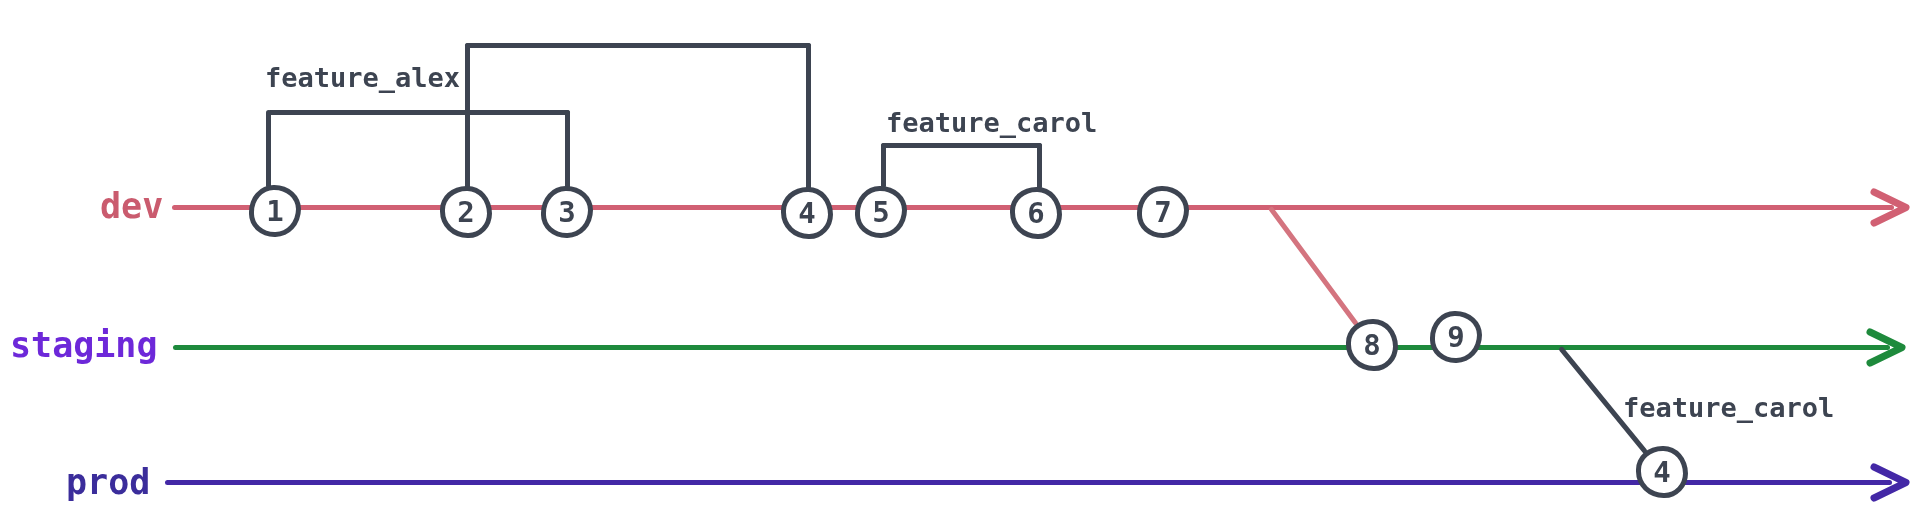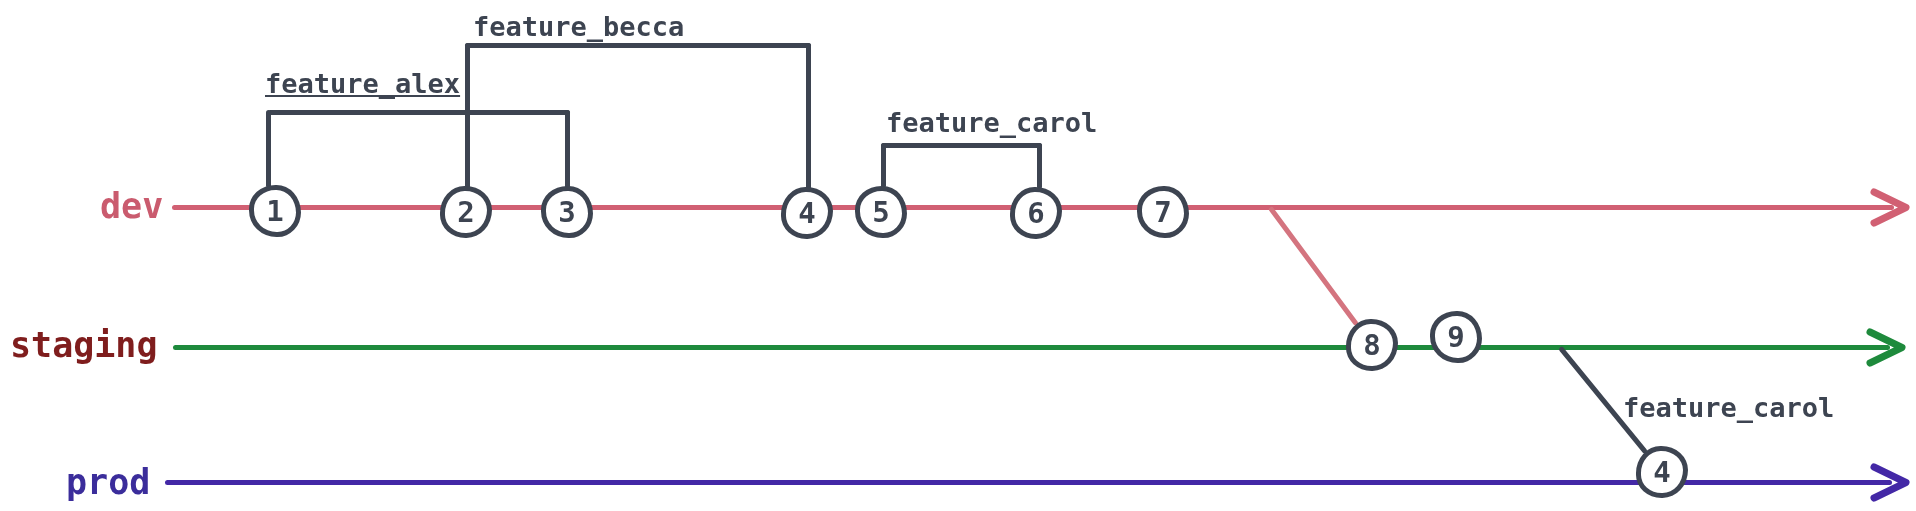--- a/index.html
+++ b/index.html
@@ -6,21 +6,21 @@
   .canvas{
     position:relative;width:1916px;height:511px;background:#ffffff;
     font-family:"DejaVu Sans Mono","Liberation Mono",monospace;
     overflow:hidden;
   }
   .branch-label{
     position:absolute;font-size:35px;font-weight:bold;letter-spacing:0px;
     white-space:nowrap;line-height:36px;
   }
   .lbl-dev{color:#ca5b6e;}
-  .lbl-staging{color:#7f1d1d;}
+  .lbl-staging{color:#6d28d9;}
   .lbl-prod{color:#3b2d9b;}
   .hline{position:absolute;height:5px;border-radius:3px;}
   .line-dev{background:#d16073;}
   .line-staging{background:#1e8a3c;}
   .line-prod{background:#4328a6;}
   .bracket{position:absolute;background:#3d4451;border-radius:3px;}
   .diag{position:absolute;height:5px;border-radius:3px;transform-origin:left center;}
   .diag-pink{background:#d4747f;}
   .diag-slate{background:#3d4451;}
   .commit{
@@ -55,26 +55,25 @@
   <svg class="arrow" style="left:1862px;top:325px;" width="46" height="46">
     <path d="M8 7 L40 22.5 L8 38" fill="none" stroke="#1e8a3c" stroke-width="7" stroke-linecap="round" stroke-linejoin="round"></path>
   </svg>
   <svg class="arrow" style="left:1866px;top:460px;" width="46" height="46">
     <path d="M8 7 L40 22.5 L8 38" fill="none" stroke="#4328a6" stroke-width="7" stroke-linecap="round" stroke-linejoin="round"></path>
   </svg>
 
   <div class="bracket" style="left:268px;top:110px;width:302px;height:5px;"></div>
   <div class="bracket" style="left:266px;top:110px;width:5px;height:78px;"></div>
   <div class="bracket" style="left:565px;top:110px;width:5px;height:79px;"></div>
-  <div class="feature-label" style="left:265px;top:68px;text-decoration:underline;">feature_alex</div>
+  <div class="feature-label" style="left:265px;top:62px;">feature_alex</div>
 
   <div class="bracket" style="left:465px;top:43px;width:346px;height:5px;"></div>
   <div class="bracket" style="left:465px;top:43px;width:5px;height:146px;"></div>
   <div class="bracket" style="left:806px;top:43px;width:5px;height:147px;"></div>
-  <div class="feature-label" style="left:473px;top:11px;">feature_becca</div>
 
   <div class="bracket" style="left:881px;top:143px;width:161px;height:5px;"></div>
   <div class="bracket" style="left:881px;top:143px;width:5px;height:45px;"></div>
   <div class="bracket" style="left:1037px;top:143px;width:5px;height:46px;"></div>
   <div class="feature-label" style="left:886px;top:107px;">feature_carol</div>
 
   <div class="diag diag-pink" style="left:1270px;top:205px;width:146px;transform:rotate(53.5deg);"></div>
 
   <div class="diag diag-slate" style="left:1560px;top:345px;width:136px;transform:rotate(50.7deg);"></div>
   <div class="feature-label" style="left:1623px;top:392px;">feature_carol</div>

